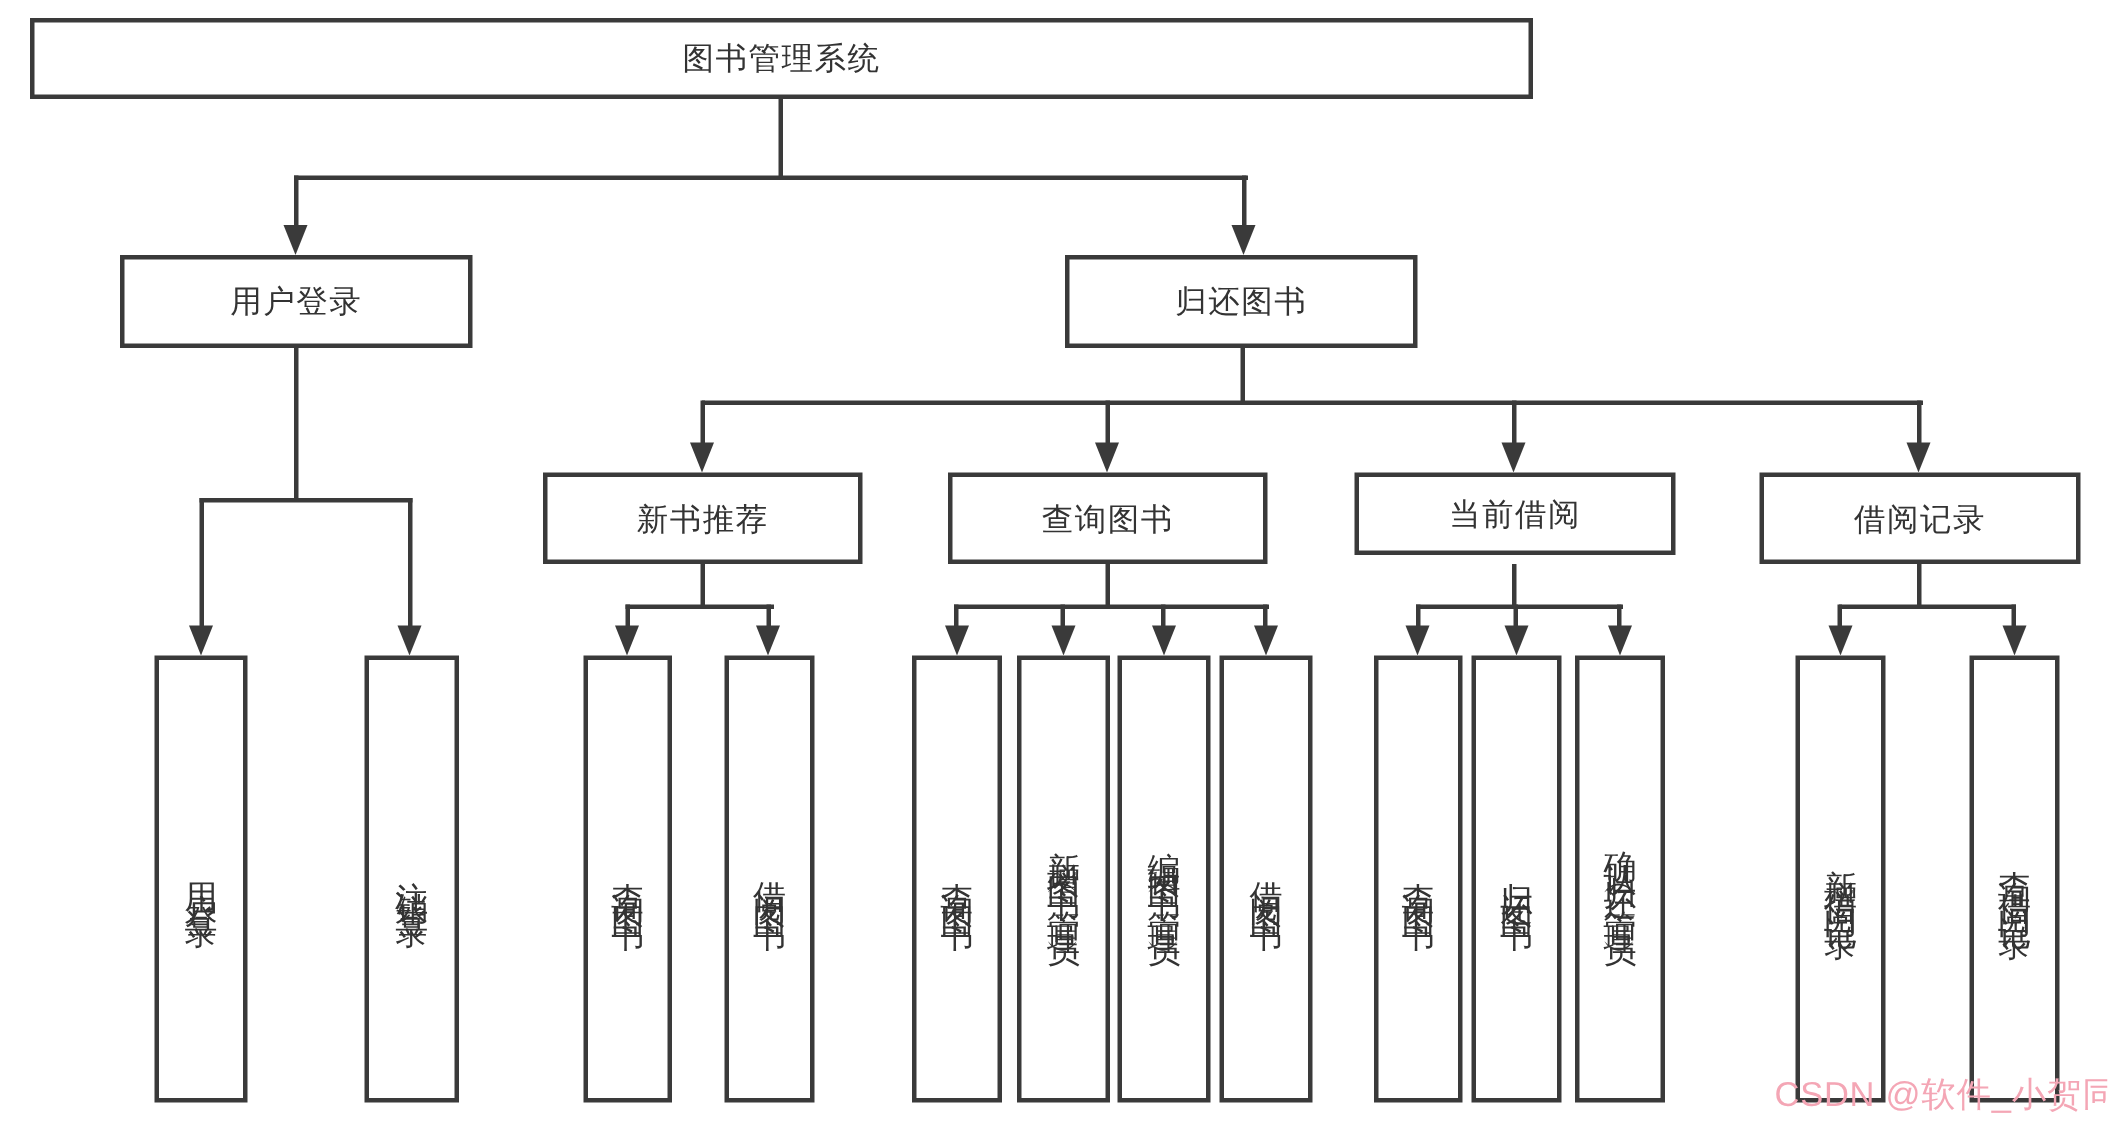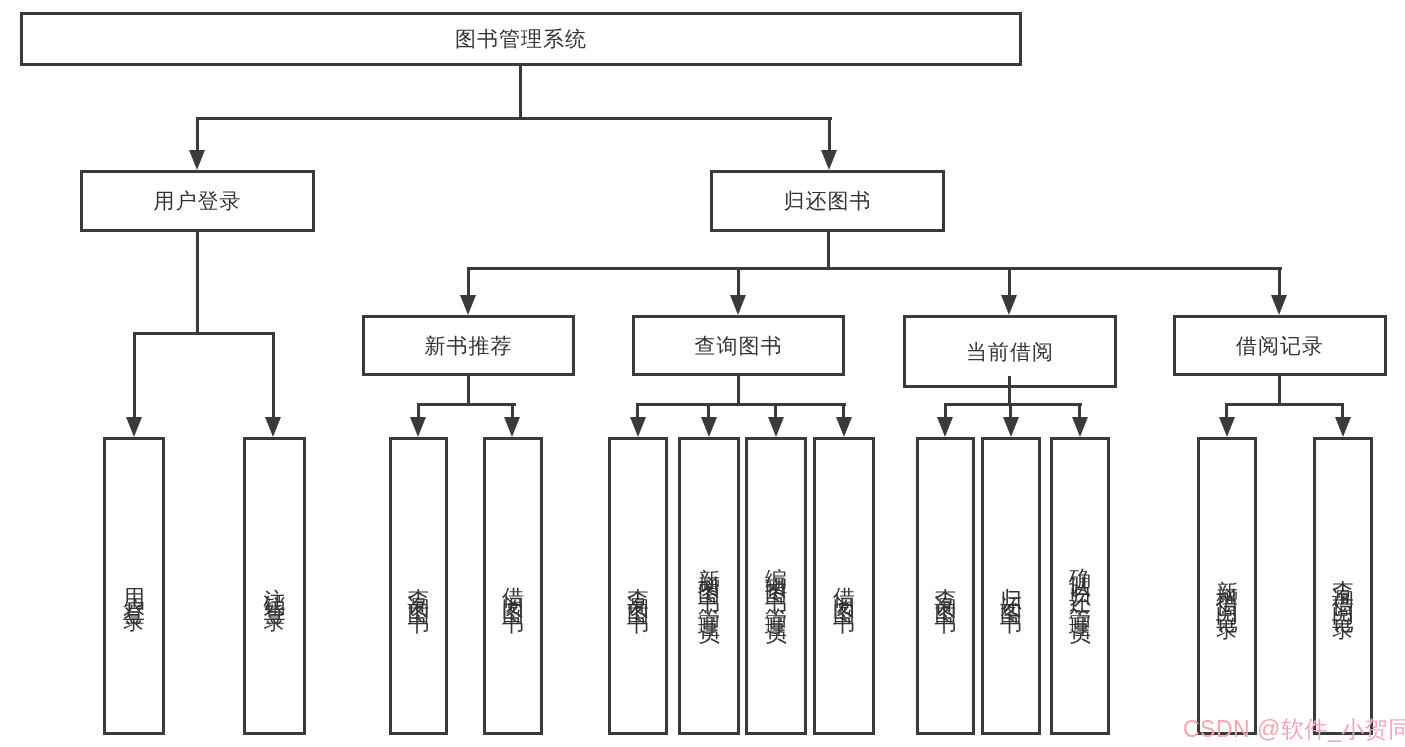--- a/index.html
+++ b/index.html
@@ -92,21 +92,21 @@
   <div class="arrowhead" style="left:1001px;top:295px"></div>
   <div class="vline" style="left:1278px;top:267px;height:30px"></div>
   <div class="arrowhead" style="left:1271px;top:295px"></div>
 
   <div class="box" style="left:362px;top:315px;width:213px;height:61px">
     <span class="label">新书推荐</span>
   </div>
   <div class="box" style="left:632px;top:315px;width:213px;height:61px">
     <span class="label">查询图书</span>
   </div>
-  <div class="box" style="left:903px;top:315px;width:214px;height:73px">
+  <div class="box" style="left:903px;top:315px;width:214px;height:55px">
     <span class="label">当前借阅</span>
   </div>
   <div class="box" style="left:1173px;top:315px;width:214px;height:61px">
     <span class="label">借阅记录</span>
   </div>
 
   <div class="vline" style="left:467px;top:376px;height:30px"></div>
   <div class="hline" style="left:417px;top:403px;width:99px"></div>
   <div class="vline" style="left:417px;top:403px;height:16px"></div>
   <div class="arrowhead" style="left:410px;top:417px"></div>

